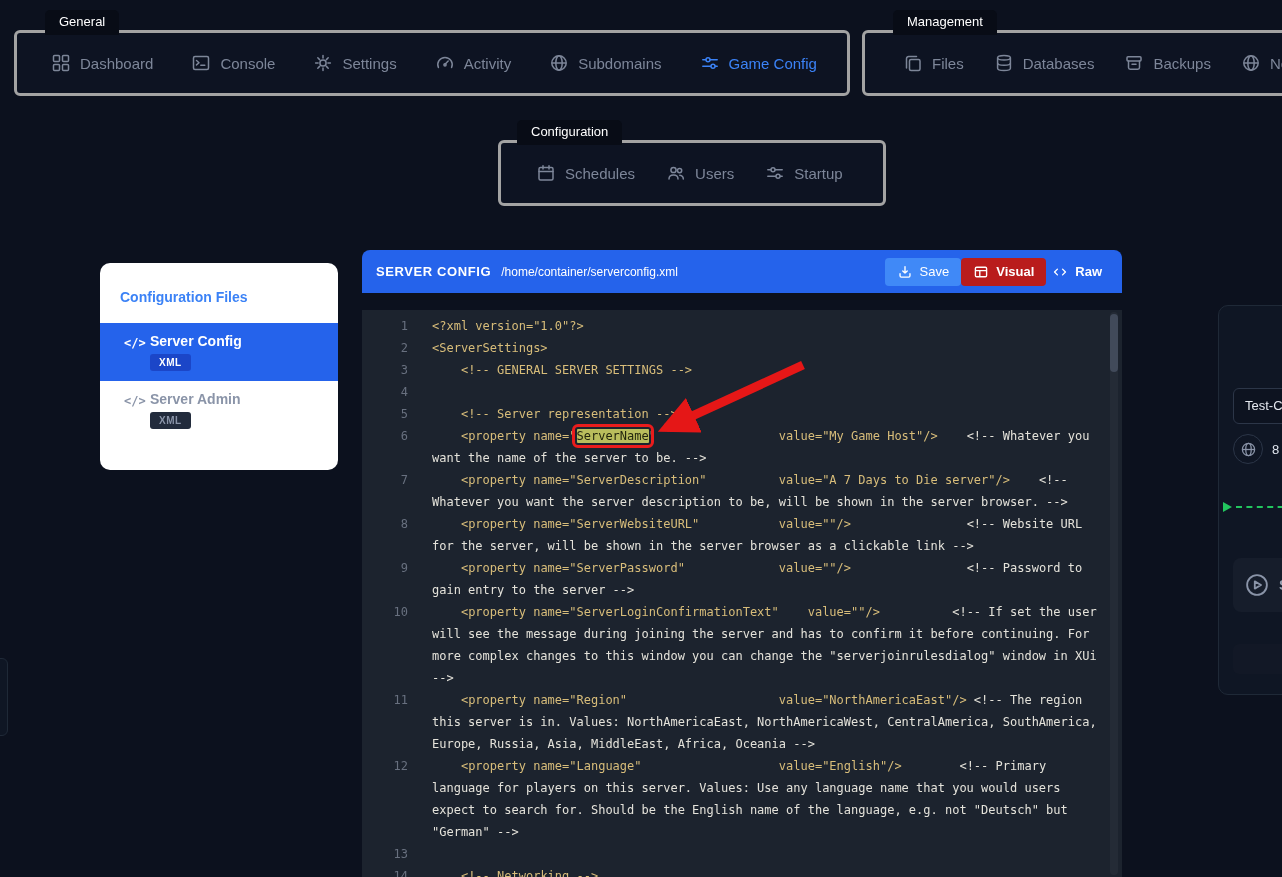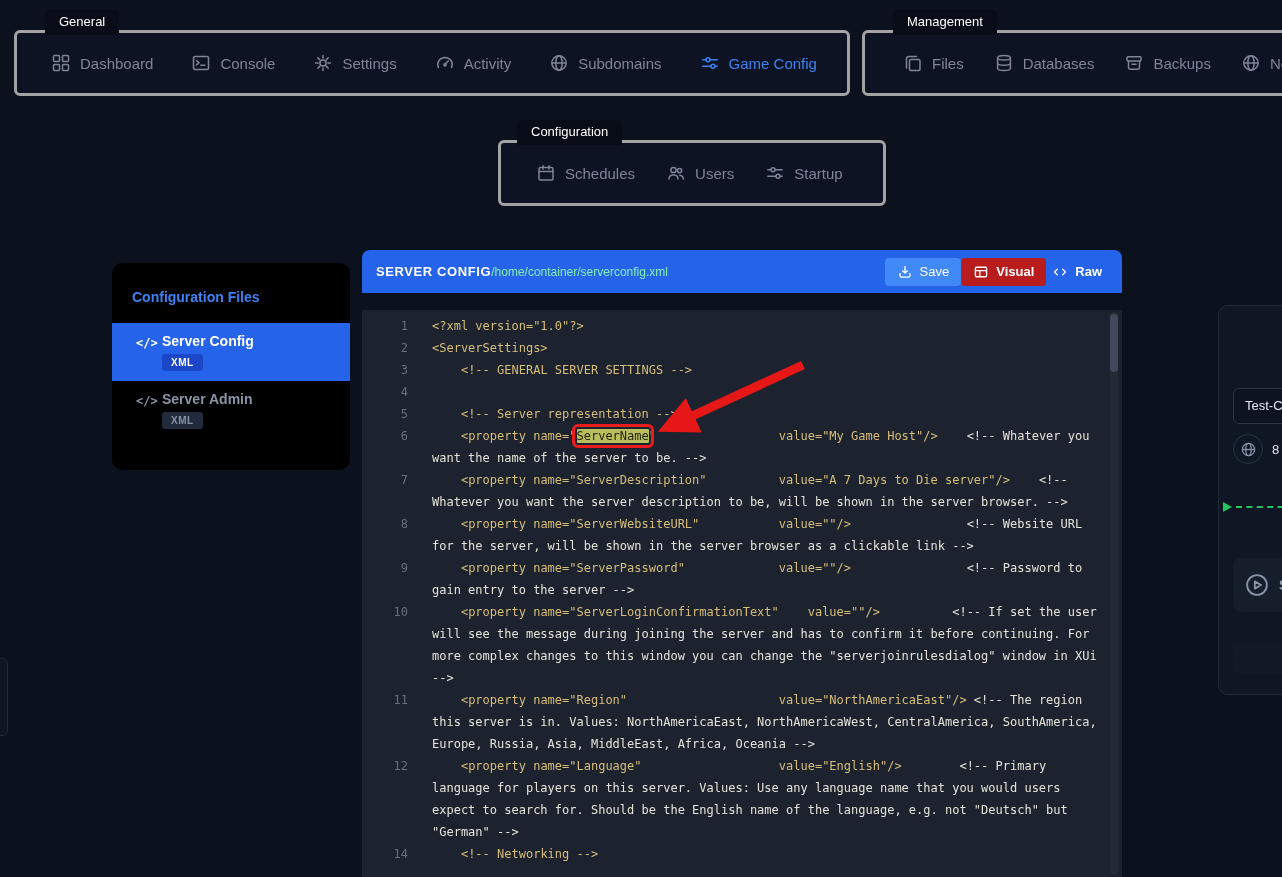--- a/index.html
+++ b/index.html
@@ -11,38 +11,38 @@
   .nav-group{position:absolute;height:66px;background:#0d1322;border:3px solid #a3a3a3;border-radius:6px;}
   .nav-group-label{position:absolute;top:-23px;left:28px;background:#080c16;color:#ffffff;font-size:13px;padding:4px 14px 6px;border-radius:5px 5px 0 0;white-space:nowrap;}
   .nav-items{display:flex;align-items:center;height:100%;padding:0 34px;gap:38px;}
   .nav-items.tight{gap:30px;padding:0 38px;}
   .nav-items.mid{gap:31px;padding:0 35px;}
   .nav-item{display:flex;align-items:center;gap:9px;color:#7d8699;font-size:15px;cursor:pointer;white-space:nowrap;}
   .nav-item.active{color:#3b82f6;}
   .nav-icon{display:inline-flex;width:20px;height:20px;flex:none;}
 
   
-  .sidebar{position:absolute;left:112px;top:263px;width:238px;height:207px;background:#000000;border-radius:10px;padding-top:26px;}
+  .sidebar{position:absolute;left:100px;top:263px;width:238px;height:207px;background:#ffffff;border-radius:10px;padding-top:26px;}
   .sidebar-title{color:#3b82f6;font-size:14px;font-weight:bold;padding-left:20px;}
   .file-list{margin-top:18px;}
   .file-item{display:flex;align-items:flex-start;height:58px;padding:10px 0 0 24px;cursor:pointer;}
   .file-item.selected{background:#2563eb;}
   .file-icon{font-family:"DejaVu Sans Mono",monospace;font-size:12px;font-weight:bold;color:#8a94a8;margin-top:3px;width:26px;flex:none;}
   .file-item.selected .file-icon{color:#ffffff;}
   .file-meta{display:flex;flex-direction:column;gap:5px;}
   .file-name{font-size:14px;font-weight:bold;color:#8a94a8;}
   .file-item.selected .file-name{color:#ffffff;}
   .file-badge{align-self:flex-start;font-size:10px;font-weight:bold;color:#8a94a8;background:#222b3c;padding:3px 9px;border-radius:3px;letter-spacing:.5px;}
   .file-item.selected .file-badge{background:#1b46c8;color:#ffffff;}
 
   
   .editor{position:absolute;left:362px;top:250px;width:760px;height:627px;}
   .editor-header{position:absolute;left:0;top:0;right:0;height:43px;background:#2563eb;border-radius:8px 8px 0 0;display:flex;align-items:center;padding:0 14px;}
   .editor-title{color:#ffffff;font-size:13px;font-weight:bold;letter-spacing:.6px;}
-  .editor-path{color:#86efac;font-size:12px;}
+  .editor-path{color:#ffffff;font-size:12px;margin-left:10px;}
   .ed-btns{margin-left:auto;display:flex;align-items:flex-start;}
   .ed-btn{display:flex;align-items:center;gap:7px;font-size:13px;color:#ffffff;padding:6px 12px;border-radius:4px;border:none;cursor:pointer;font-family:"Liberation Sans",sans-serif;background:transparent;}
   .ed-btn.save{background:#4089f7;}
   .ed-btn.visual{background:#b91c1c;font-weight:bold;}
   .ed-btn.raw{font-weight:bold;padding:6px 6px;}
   .ed-btn .nav-icon{width:16px;height:16px;}
 
   .code-area{position:absolute;left:0;top:60px;right:0;bottom:0;background:#1c232e;font-family:"DejaVu Sans Mono",monospace;font-size:12px;line-height:22px;padding-top:5px;overflow:hidden;}
   .code-line{display:flex;}
   .ln{width:46px;flex:none;text-align:right;color:#68707f;user-select:none;}
@@ -316,20 +316,24 @@
         </div>
         <div class="code-line">
           <span class="ln">11</span>
           <span class="cd"><span class="seg-t">    &lt;property name="Region"                     value="NorthAmericaEast"/&gt; </span><span class="seg-w">&lt;!-- The region this server is in. Values: NorthAmericaEast, NorthAmericaWest, CentralAmerica, SouthAmerica, Europe, Russia, Asia, MiddleEast, Africa, Oceania --&gt;</span></span>
         </div>
         <div class="code-line">
           <span class="ln">12</span>
           <span class="cd"><span class="seg-t">    &lt;property name="Language"                   value="English"/&gt;        </span><span class="seg-w">&lt;!-- Primary language for players on this server. Values: Use any language name that you would users expect to search for. Should be the English name of the language, e.g. not "Deutsch" but "German" --&gt;</span></span>
         </div>
         <div class="code-line">
+          <span class="ln">13</span>
+          <span class="cd"></span>
+        </div>
+        <div class="code-line">
           <span class="ln">14</span>
           <span class="cd"><span class="seg-t">    &lt;!-- Networking --&gt;</span></span>
         </div>
       </div>
     <div class="scroll-track"></div>
     <div class="scroll-thumb"></div>
     <svg class="annotation-arrow" width="760" height="567" viewBox="0 0 760 567">
       <defs>
         <marker id="ah" markerWidth="4.4" markerHeight="4.2" refX="3.4" refY="2.1" orient="auto">
           <path d="M0,0 L4.4,2.1 L0,4.2 Z" fill="#e51717"></path>

